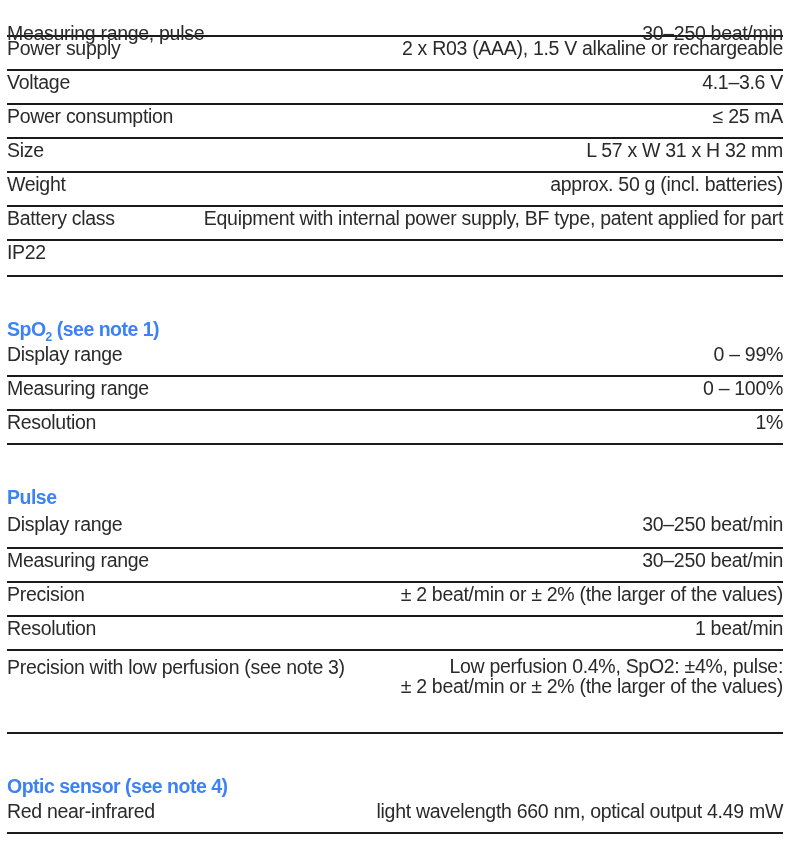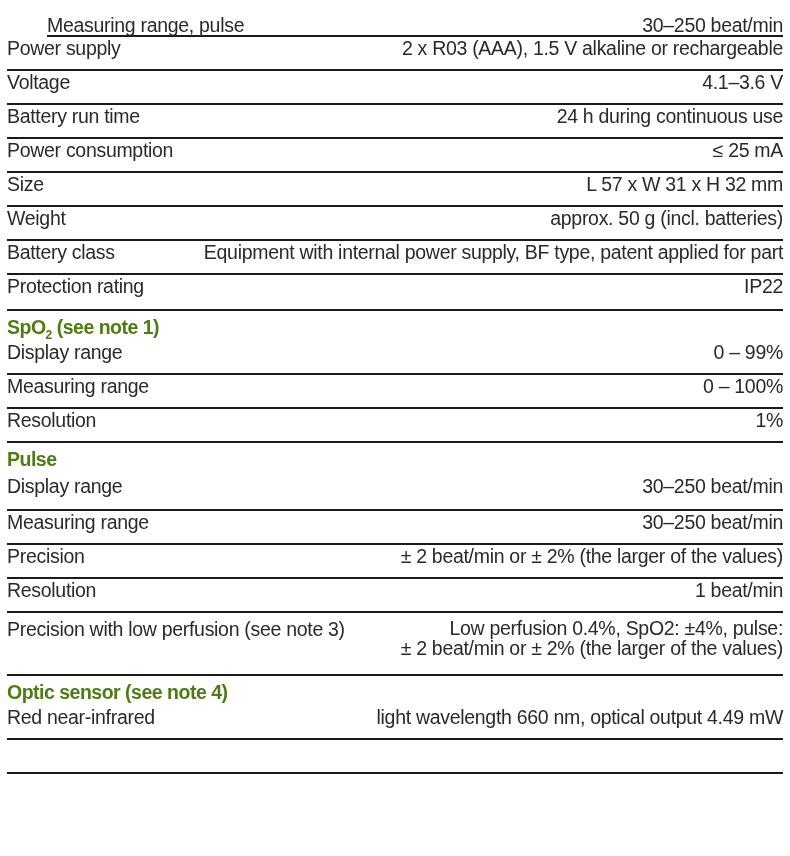--- a/index.html
+++ b/index.html
@@ -11,28 +11,28 @@
   .sheet { position: relative; width: 790px; height: 856px; }
   .table { position: absolute; left: 7px; top: 0; width: 776px; }
   .row {
     display: flex; justify-content: space-between; align-items: flex-start;
     border-bottom: 2px solid #1b1b1b;
     box-sizing: border-box;
     font-size: 19.5px; letter-spacing: -0.3px;
     line-height: 22px;
   }
   .row.single { height: 34px; padding-top: 0; }
-  .row.first { height: 37px; padding-top: 14px; margin-left: 40px; }
+  .row.first { height: 37px; padding-top: 22px; }
   .row.double { padding-top: 5px; padding-bottom: 3px; }
   .row .label { white-space: nowrap; }
   .row .value { text-align: right; white-space: nowrap; }
   .row.tight .value { margin-left: 20px; }
   .section {
     font-weight: bold; font-size: 19.5px; letter-spacing: -0.5px;
-    line-height: 22px; padding-top: 5px; color: #4d7c0f;
+    line-height: 22px; padding-top: 5px; color: #3b82f6; margin-top: 36px;
   }
   .section sub { font-size: 12px; line-height: 0; vertical-align: -5px; }
   .row.under-section { height: 31px; padding-top: 2px; }
   .multi { display: block; }
 </style>
 </head>
 <body>
 
 <div class="sheet">
   <div class="table">
@@ -43,41 +43,36 @@
     </div>
     <div class="row single">
       <span class="label">Power supply</span>
       <span class="value">2 x R03 (AAA), 1.5 V alkaline or rechargeable</span>
     </div>
     <div class="row single">
       <span class="label">Voltage</span>
       <span class="value">4.1–3.6 V</span>
     </div>
     <div class="row single">
-      <span class="label">Battery run time</span>
-      <span class="value">24 h during continuous use</span>
-    </div>
-    <div class="row single">
       <span class="label">Power consumption</span>
       <span class="value">≤ 25 mA</span>
     </div>
     <div class="row single">
       <span class="label">Size</span>
       <span class="value">L 57 x W 31 x H 32 mm</span>
     </div>
     <div class="row single">
       <span class="label">Weight</span>
       <span class="value">approx. 50 g (incl. batteries)</span>
     </div>
     <div class="row single tight">
       <span class="label">Battery class</span>
       <span class="value">Equipment with internal power supply, BF type, patent applied for part</span>
     </div>
     <div class="row single" style="height:36px;">
-      <span class="label">Protection rating</span>
       <span class="value">IP22</span>
     </div>
 
     <div class="section"><span>SpO</span><sub>2</sub><span> (see note 1)</span></div>
     <div class="row under-section" style="height:37px;padding-top:3px;">
       <span class="label">Display range</span>
       <span class="value">0 – 99%</span>
     </div>
     <div class="row single">
       <span class="label">Measuring range</span>
@@ -98,21 +93,21 @@
       <span class="value">30–250 beat/min</span>
     </div>
     <div class="row single">
       <span class="label">Precision</span>
       <span class="value">± 2 beat/min or ± 2% (the larger of the values)</span>
     </div>
     <div class="row single">
       <span class="label">Resolution</span>
       <span class="value">1 beat/min</span>
     </div>
-    <div class="row double" style="height:63px;">
+    <div class="row double" style="height:83px;">
       <span class="label">Precision with low perfusion (see note 3)</span>
       <span class="value multi" style="line-height:20px;">
         <span class="multi">Low perfusion 0.4%, SpO2: ±4%, pulse:</span>
         <span class="multi">± 2 beat/min or ± 2% (the larger of the values)</span>
       </span>
     </div>
 
     <div class="section">Optic sensor (see note 4)</div>
     <div class="row under-section" style="height:37px;padding-top:3px;">
       <span class="label">Red near-infrared</span>

